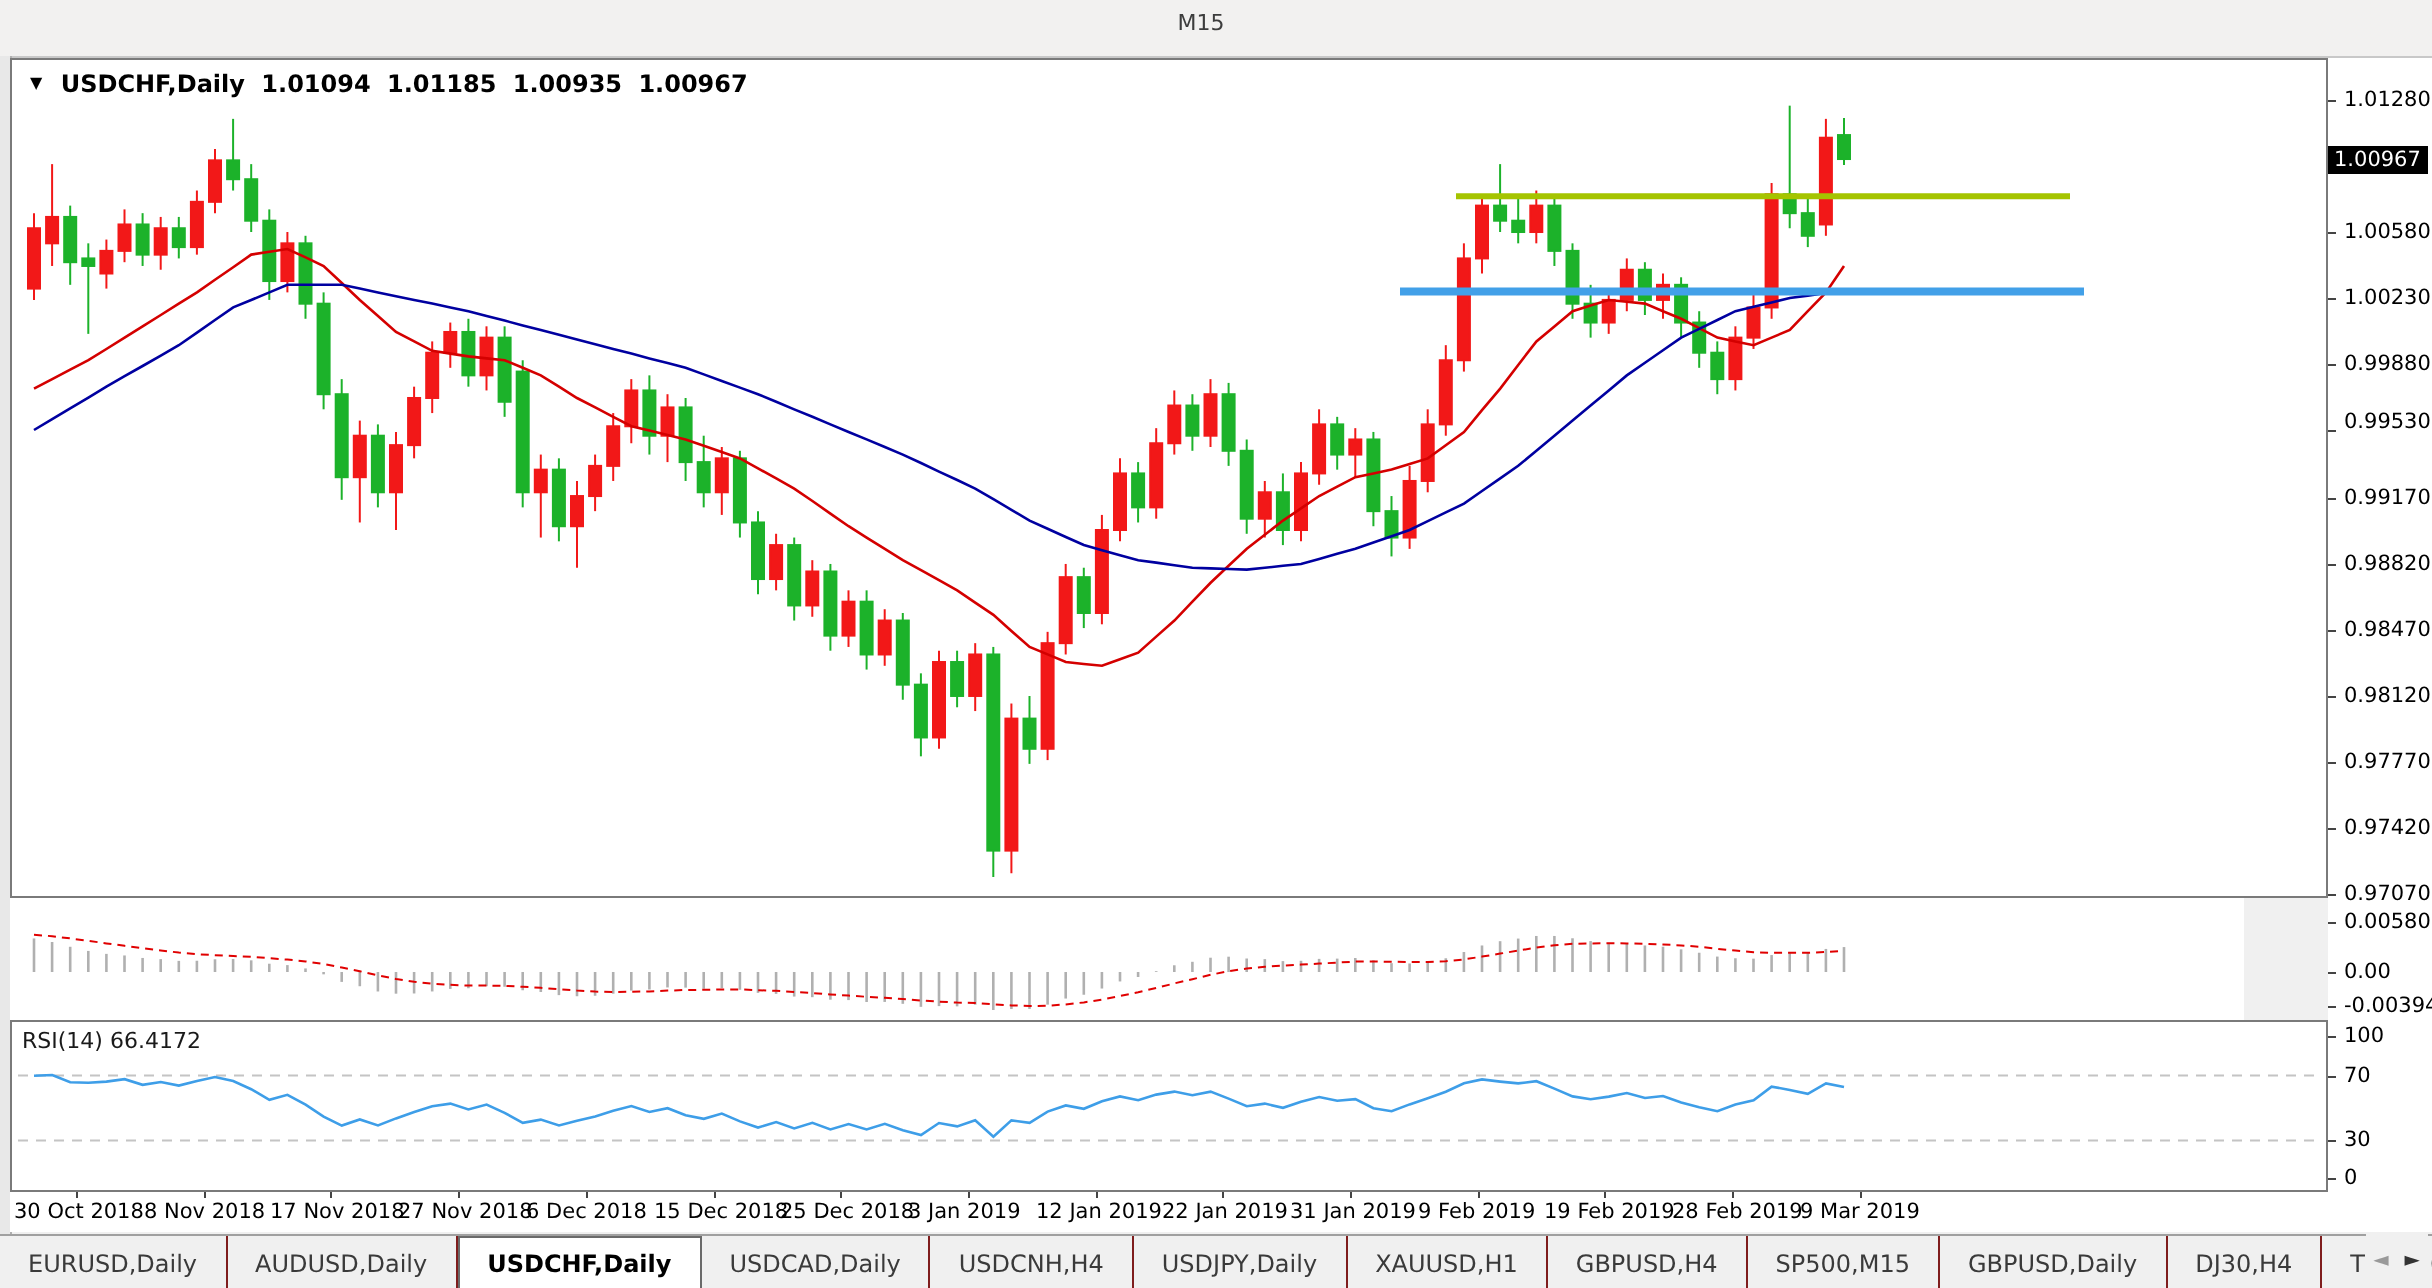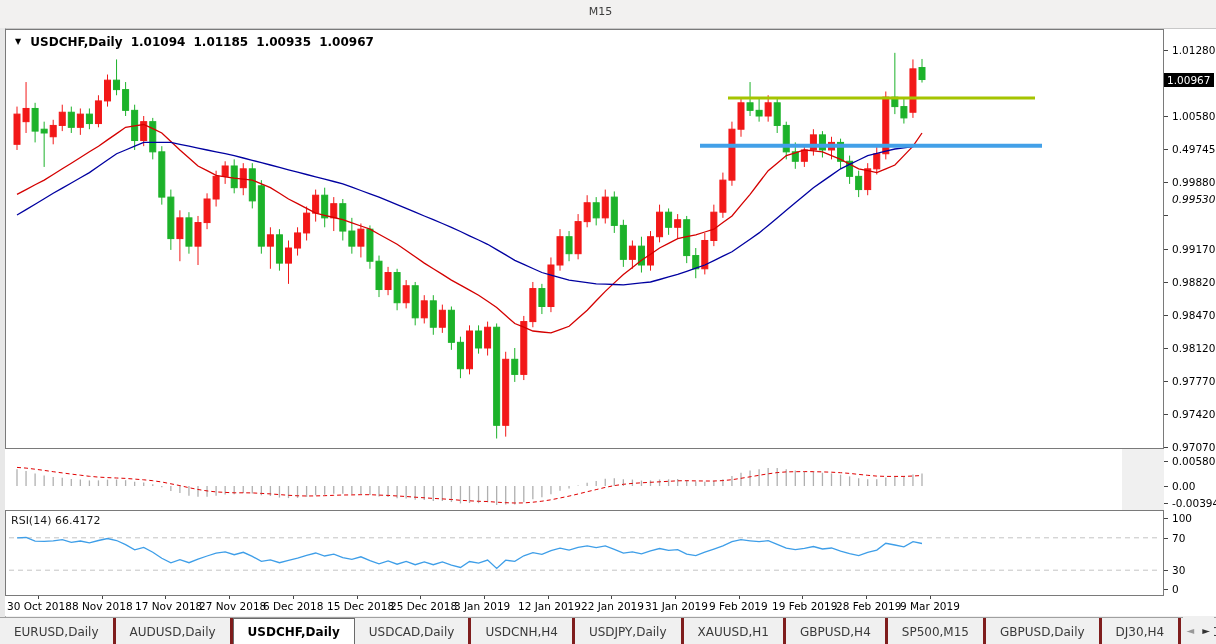--- a/index.html
+++ b/index.html
@@ -22,21 +22,21 @@
   .axis-label{position:absolute;font-size:10.5px;color:#000;white-space:nowrap;}
   .tick{position:absolute;background:#444;}
   #chart-title{position:absolute;left:9px;top:5px;font-size:12px;font-weight:bold;color:#000;white-space:nowrap;}
   #chart-title .caret{font-size:8px;vertical-align:2px;margin-right:5px;}
   #chart-title span{margin-right:4px;}
   .ind-label{position:absolute;left:5px;top:3px;font-size:11px;color:#1a1a1a;white-space:nowrap;}
   .date-label{position:absolute;top:4px;font-size:10.5px;color:#000;white-space:nowrap;}
   #cur-price{position:absolute;left:0px;width:50px;height:14px;background:#000;color:#fff;font-size:10.5px;line-height:14px;padding-left:3px;box-sizing:border-box;}
   
   #tabbar{position:absolute;left:0;top:617px;width:1216px;height:27px;background:#f0f0f0;border-top:1px solid #a0a0a0;display:flex;align-items:stretch;overflow:hidden;}
-  .tab{flex:none;display:flex;align-items:center;padding:0 14px;font-size:12px;color:#3a3a3a;border-right:3px solid #7f1d1d;cursor:default;white-space:nowrap;}
+  .tab{flex:none;display:flex;align-items:center;padding:0 14px;font-size:12px;color:#3a3a3a;border-right:1px solid #7f1d1d;cursor:default;white-space:nowrap;}
   .tab.active{background:#fff;border:1px solid #6a6a6a;border-bottom:none;font-weight:bold;color:#000;}
   #tab-arrows{position:absolute;right:2px;top:617px;height:27px;display:flex;align-items:center;background:#f0f0f0;padding:0 4px;gap:8px;}
   .arrow{font-size:10px;color:#333;cursor:default;}
   .arrow.dim{color:#999;}
   #left-edge{position:absolute;left:0;top:28px;width:5px;height:590px;background:#e8e8e8;border-right:1px solid #b0b0b0;}
 </style>
 </head>
 <body>
 
 <div id="app">
@@ -101,25 +101,25 @@
         <div class="tick" style="left: 861px; top: 0px; width: 1px; height: 3px;"></div>
         <span class="date-label" style="left: 895px;">9 Mar 2019</span>
         <div class="tick" style="left: 925px; top: 0px; width: 1px; height: 3px;"></div>
       </div>
     <div id="price-axis">
       <div id="cur-price" style="top: 44px;">1.00967</div>
     <span class="axis-label" style="left: 8px; top: 15px;">1.01280</span>
         <div class="tick" style="left: 0px; top: 21px; width: 4px; height: 1px;"></div>
         <span class="axis-label" style="left: 8px; top: 81px;">1.00580</span>
         <div class="tick" style="left: 0px; top: 87px; width: 4px; height: 1px;"></div>
-        <span class="axis-label" style="left: 8px; top: 114px;">0.49745</span>
+        <span class="axis-label" style="left: 8px; top: 114px;">1.00230</span>
         <div class="tick" style="left: 0px; top: 120px; width: 4px; height: 1px;"></div>
         <span class="axis-label" style="left: 8px; top: 147px;">0.99880</span>
         <div class="tick" style="left: 0px; top: 153px; width: 4px; height: 1px;"></div>
-        <span class="axis-label" style="left: 8px; top: 164px; font-style: italic;">0.99530</span>
+        <span class="axis-label" style="left: 8px; top: 176px;">0.99530</span>
         <div class="tick" style="left: 0px; top: 186px; width: 4px; height: 1px;"></div>
         <span class="axis-label" style="left: 8px; top: 214px;">0.99170</span>
         <div class="tick" style="left: 0px; top: 220px; width: 4px; height: 1px;"></div>
         <span class="axis-label" style="left: 8px; top: 247px;">0.98820</span>
         <div class="tick" style="left: 0px; top: 253px; width: 4px; height: 1px;"></div>
         <span class="axis-label" style="left: 8px; top: 280px;">0.98470</span>
         <div class="tick" style="left: 0px; top: 286px; width: 4px; height: 1px;"></div>
         <span class="axis-label" style="left: 8px; top: 313px;">0.98120</span>
         <div class="tick" style="left: 0px; top: 319px; width: 4px; height: 1px;"></div>
         <span class="axis-label" style="left: 8px; top: 346px;">0.97770</span>

